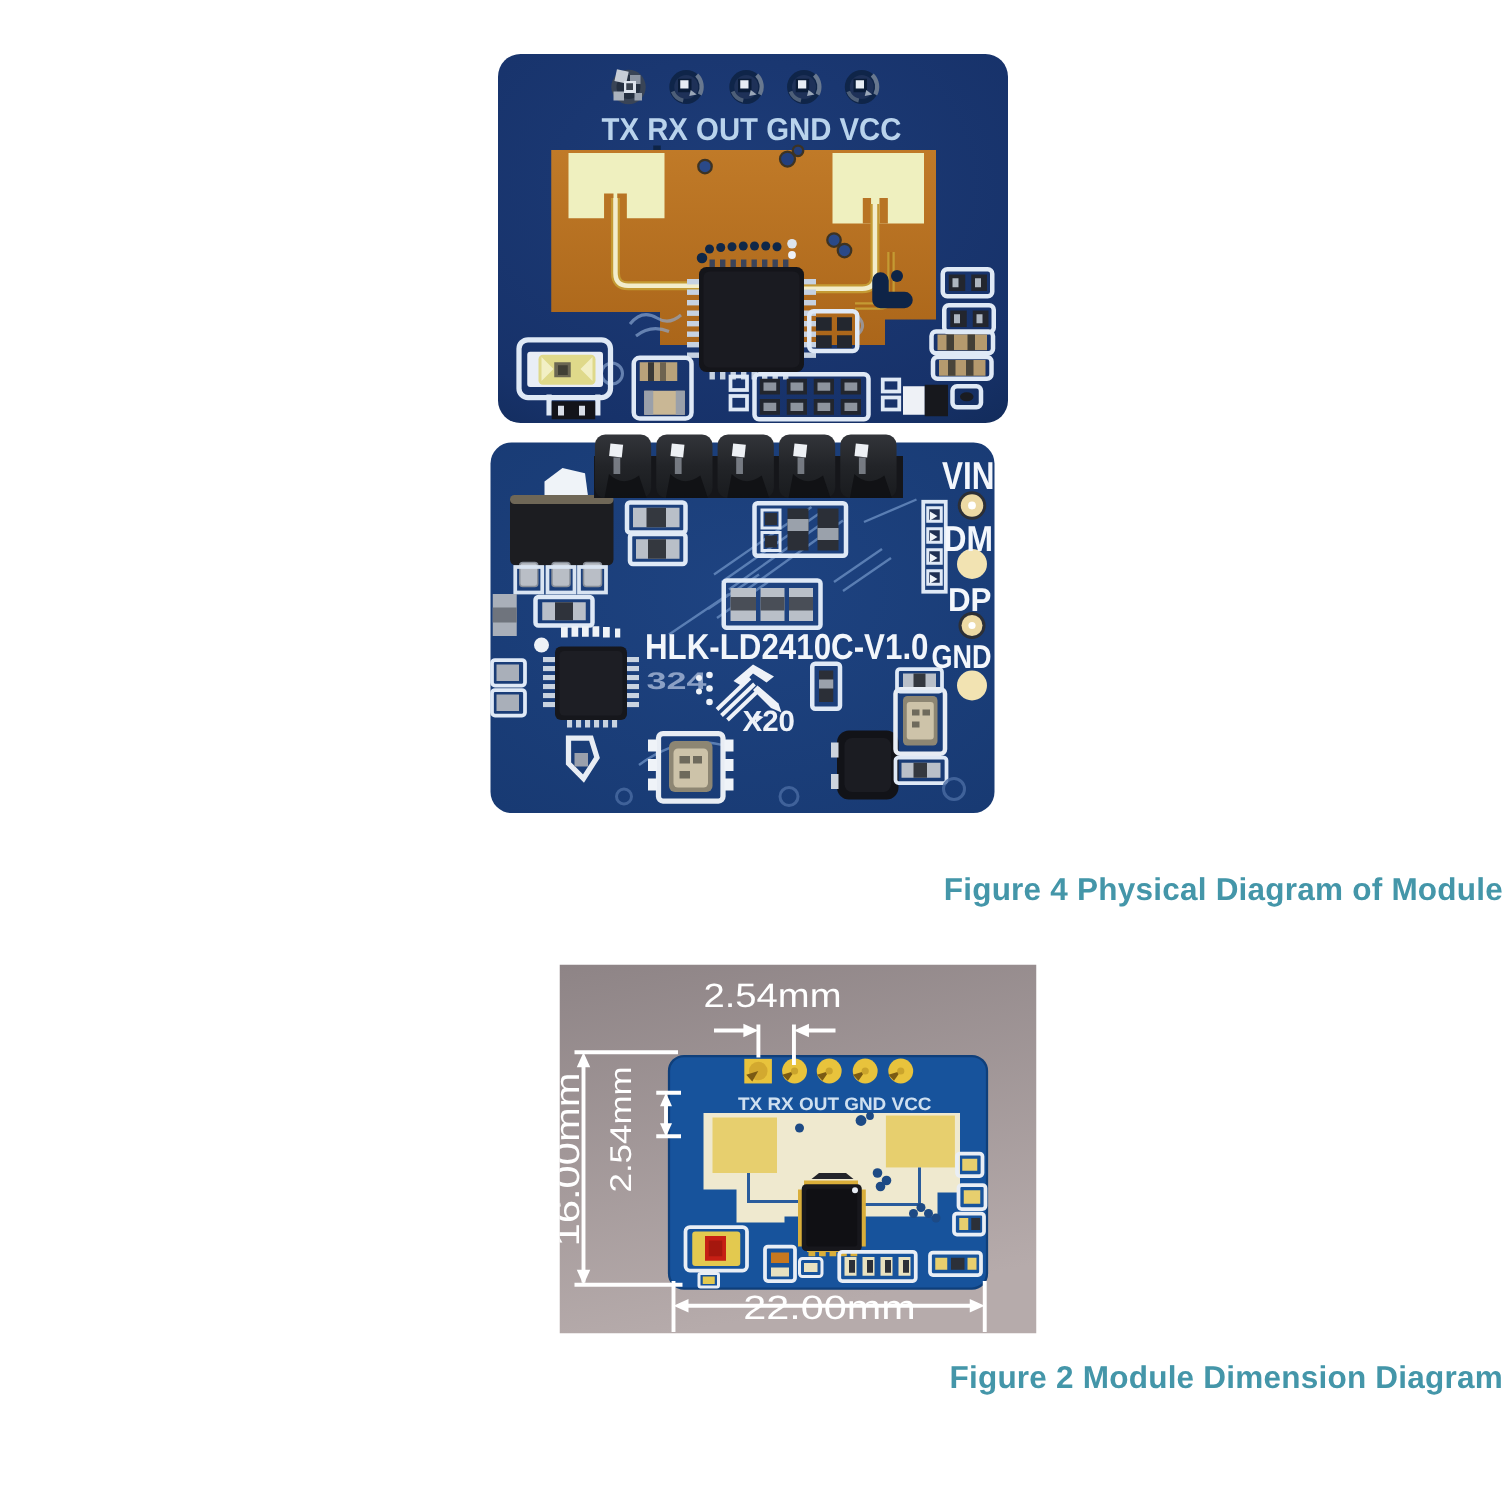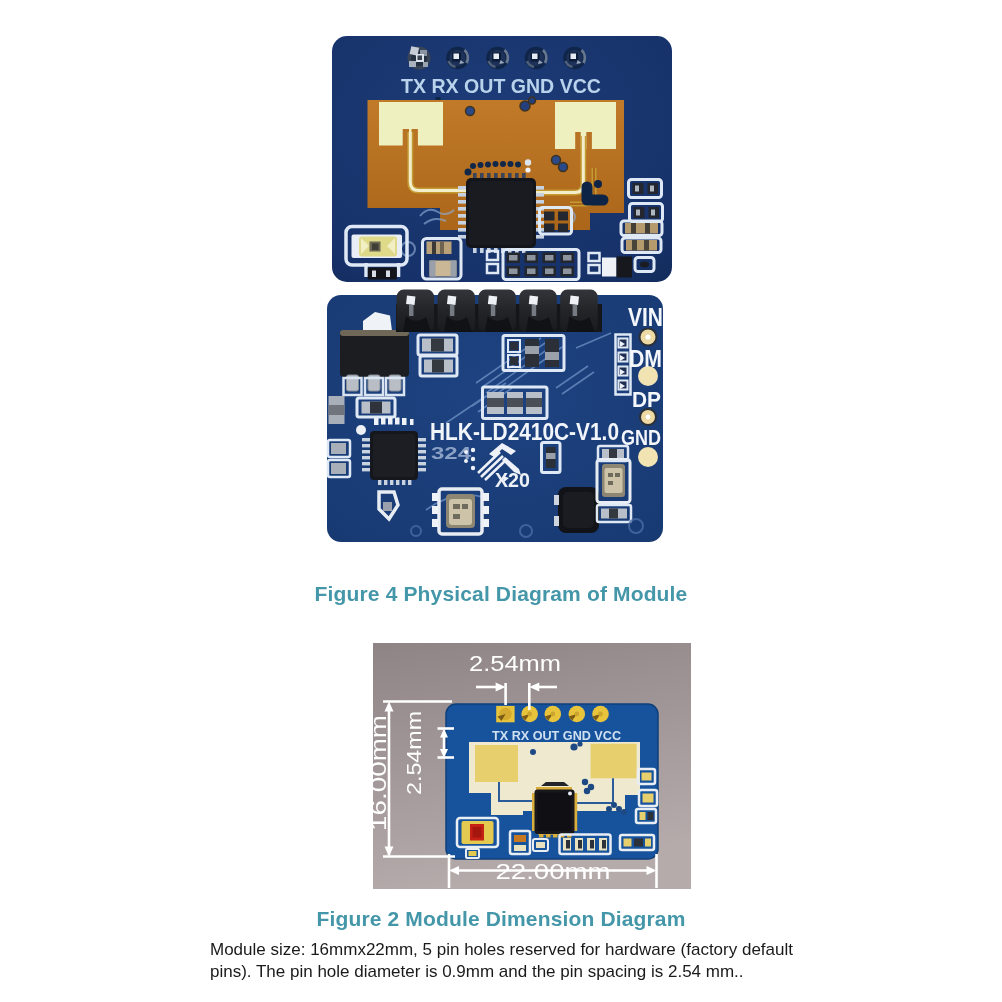--- a/index.html
+++ b/index.html
@@ -1,19 +1,19 @@
 <!DOCTYPE html>
 <html><head>
 <meta charset="utf-8">
 <style>
 html,body{margin:0;padding:0;background:#ffffff;}
 body{width:1002px;height:1002px;font-family:"Liberation Sans",sans-serif;}
 #page{position:relative;width:1002px;height:1002px;overflow:hidden;background:#ffffff;}
 .abs{position:absolute;}
-.cap{color:#4496a9;font-size:21px;font-weight:700;letter-spacing:0.15px;text-align:center;width:1002px;left:0;}
+.cap{color:#4496a9;font-size:21px;font-weight:700;letter-spacing:0.15px;text-align:right;width:1002px;left:0;}
 </style>
 </head>
 <body>
 <div id="page">
 
   <svg class="abs" style="left:332px;top:36px" width="340" height="246" viewBox="0 0 340 246">
     <defs>
       <radialGradient id="tb" cx="0.45" cy="0.35" r="0.9">
         <stop offset="0" stop-color="#1d3c78"></stop>
         <stop offset="0.75" stop-color="#17326a"></stop>
@@ -681,18 +681,14 @@
     <g fill="#ffffff" font-family="Liberation Sans, sans-serif" font-size="22.5">
       <text x="96" y="28" textLength="92" lengthAdjust="spacingAndGlyphs">2.54mm</text>
       <text x="13" y="130" text-anchor="middle" transform="rotate(-90 13,130)" textLength="116" lengthAdjust="spacingAndGlyphs">16.00mm</text>
       <text x="47.5" y="110" text-anchor="middle" transform="rotate(-90 47.5,110)" font-size="20" textLength="84" lengthAdjust="spacingAndGlyphs">2.54mm</text>
       <text x="180" y="236" text-anchor="middle" textLength="115" lengthAdjust="spacingAndGlyphs">22.00mm</text>
     </g>
   </svg>
 
   <div class="abs cap" style="top:907px;">Figure 2 Module Dimension Diagram</div>
 
-  <div class="abs" style="left:210px;top:939px;width:600px;font-size:17px;line-height:21.5px;color:#1a1a1a;">
-    Module size: 16mmx22mm, 5 pin holes reserved for hardware (factory default
-    pins). The pin hole diameter is 0.9mm and the pin spacing is 2.54 mm..
-  </div>
 
 </div>
 
 </body></html>

